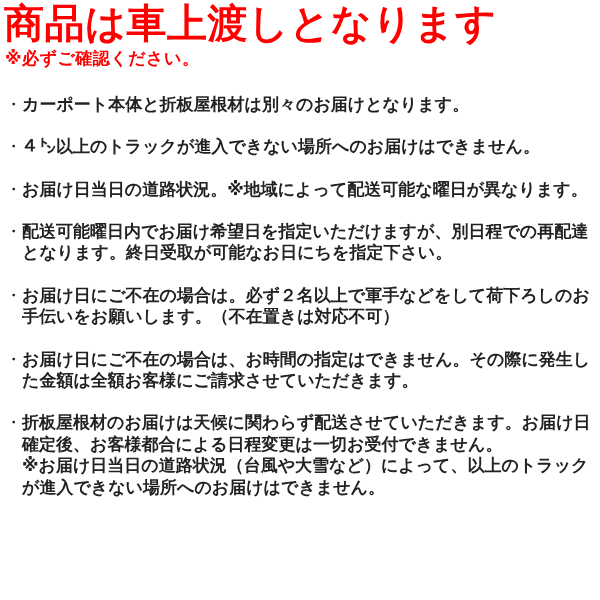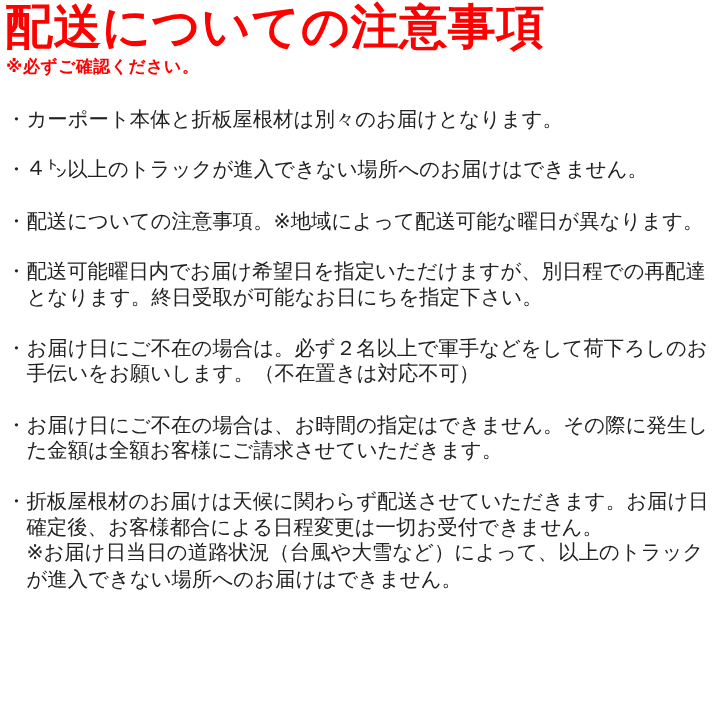--- a/index.html
+++ b/index.html
@@ -24,67 +24,68 @@
     color: #ff0000;
     font-size: 40px;
     font-weight: 800;
     line-height: 1.02;
     letter-spacing: 0.5px;
     white-space: nowrap;
   }
   .subtitle {
     margin: 3px 0 0 5px;
     color: #ff0000;
-    font-size: 14px;
+    font-size: 17px;
     font-weight: 700;
     letter-spacing: 0.5px;
   }
   .notes {
     margin: 24px 4px 0 5px;
     color: #222222;
     font-size: 17px;
     line-height: 1.26;
   }
   .note {
     display: flex;
     margin: 0 0 21px 0;
   }
   .bullet {
     flex: 0 0 17px;
     width: 17px;
   }
   .note-text {
     flex: 1;
     white-space: pre-line; 
+    font-weight: bold;
   }
 </style>
 </head>
 <body>
 
 <div class="page">
 
-  <h1 class="title">配送についての注意事項</h1>
+  <h1 class="title">商品は車上渡しとなります</h1>
 
   <div class="subtitle">※必ずご確認ください。</div>
 
   <div class="notes">
 
     <div class="note">
       <span class="bullet">・</span>
       <span class="note-text">カーポート本体と折板屋根材は別々のお届けとなります。</span>
     </div>
 
     <div class="note">
       <span class="bullet">・</span>
       <span class="note-text">４㌧以上のトラックが進入できない場所へのお届けはできません。</span>
     </div>
 
     <div class="note">
       <span class="bullet">・</span>
-      <span class="note-text">配送についての注意事項。※地域によって配送可能な曜日が異なります。</span>
+      <span class="note-text">お届け日当日の道路状況。※地域によって配送可能な曜日が異なります。</span>
     </div>
 
     <div class="note">
       <span class="bullet">・</span>
       <span class="note-text">配送可能曜日内でお届け希望日を指定いただけますが、別日程での再配達となります。終日受取が可能なお日にちを指定下さい。</span>
     </div>
 
     <div class="note">
       <span class="bullet">・</span>
       <span class="note-text">お届け日にご不在の場合は。必ず２名以上で軍手などをして荷下ろしのお手伝いをお願いします。（不在置きは対応不可）</span>

